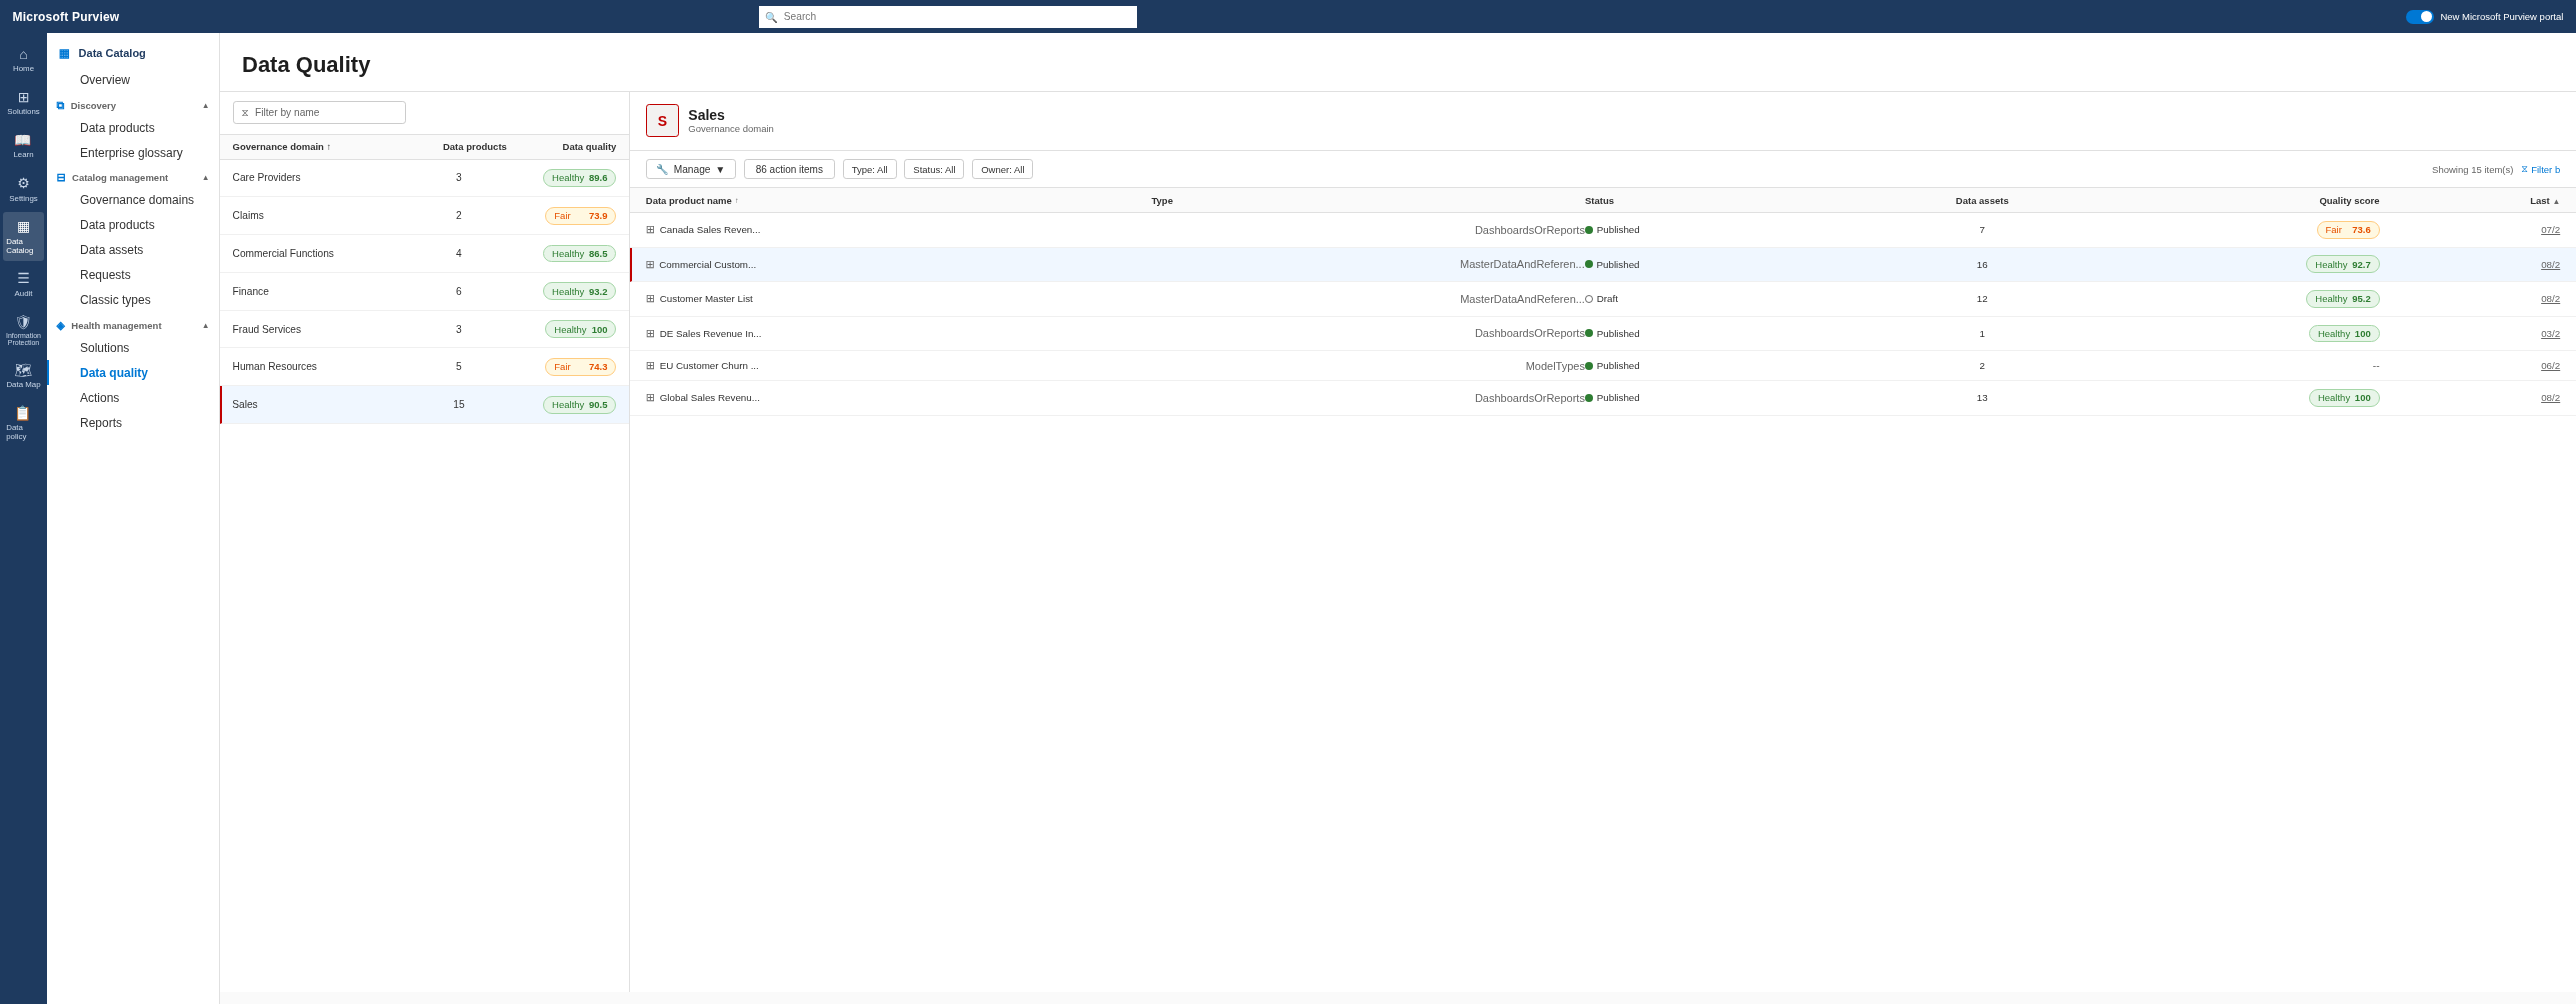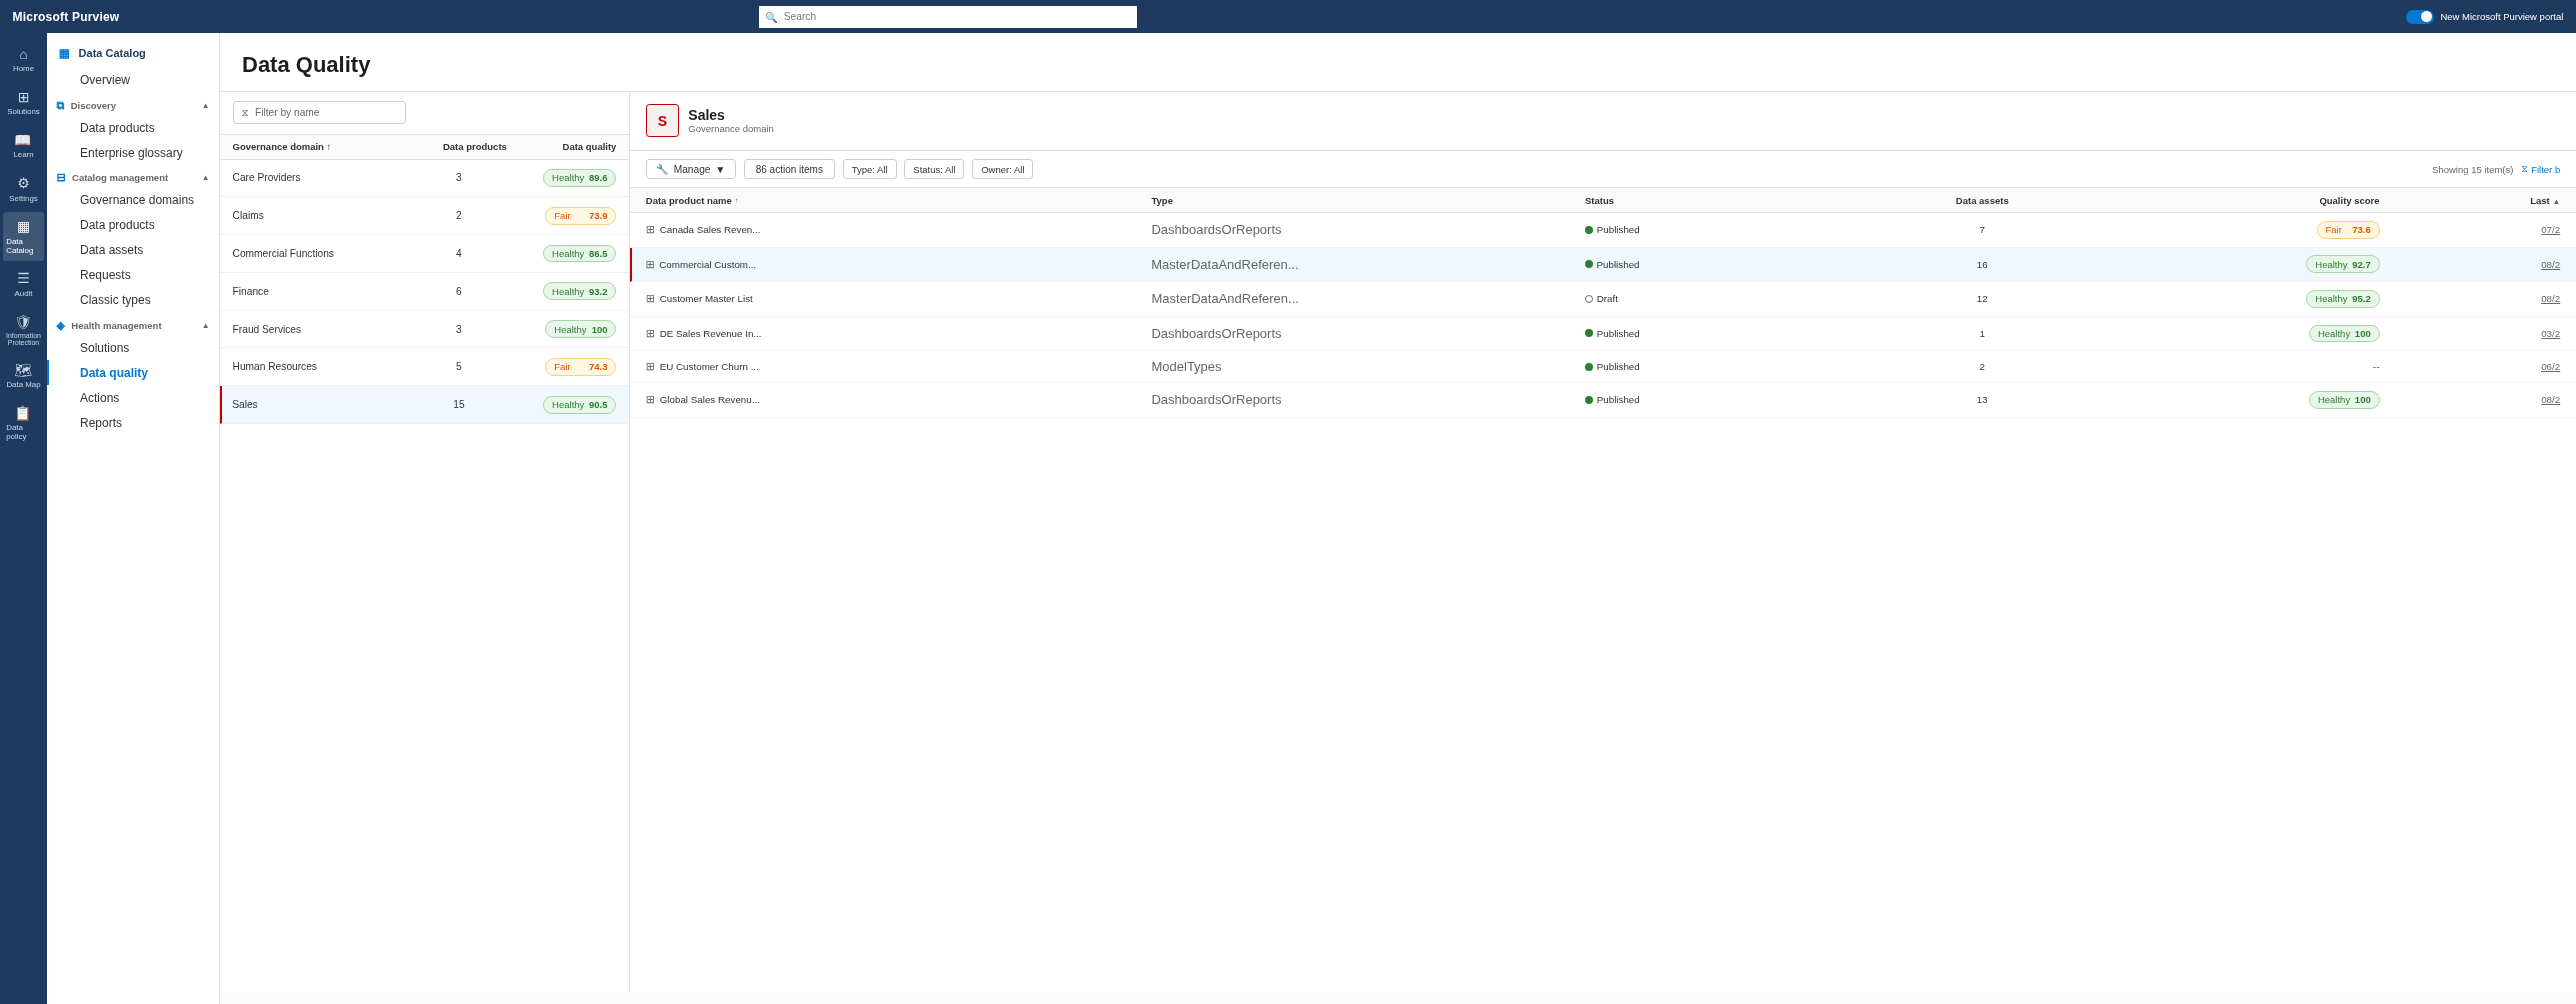--- a/index.html
+++ b/index.html
@@ -409,21 +409,21 @@
     .product-icon {
       font-size: 11px;
       color: #666;
       flex-shrink: 0;
     }
     .product-name-text {
       overflow: hidden;
       text-overflow: ellipsis;
       white-space: nowrap;
     }
-    .type-cell { flex: 1.2; color: #666; font-size: 13px; overflow: hidden; text-overflow: ellipsis; white-space: nowrap; }
+    .type-cell { flex: 1.2; color: #666; font-size: 11px; overflow: hidden; text-overflow: ellipsis; white-space: nowrap; text-align: right; }
     .status-cell { flex: 0.8; display: flex; align-items: center; gap: 3.9px; }
     .status-dot { width: 7.9px; height: 7.9px; border-radius: 50%; flex-shrink: 0; }
     .status-dot.published { background: #2e7d32; }
     .status-dot.draft { background: none; border: 1.6px solid #666; }
     .assets-cell { flex: 0.6; text-align: center; }
     .score-cell { flex: 0.8; display: flex; justify-content: flex-end; }
     .last-cell { flex: 0.5; text-align: right; color: #666; text-decoration: underline; }
 
     .sort-icon { font-size: 7.9px; color: #666; }
 

